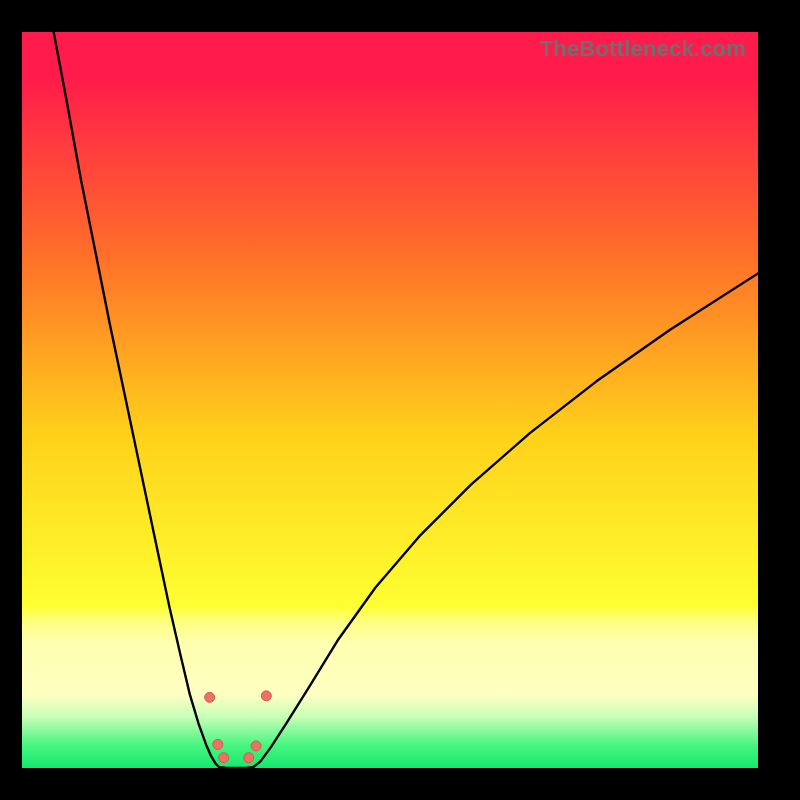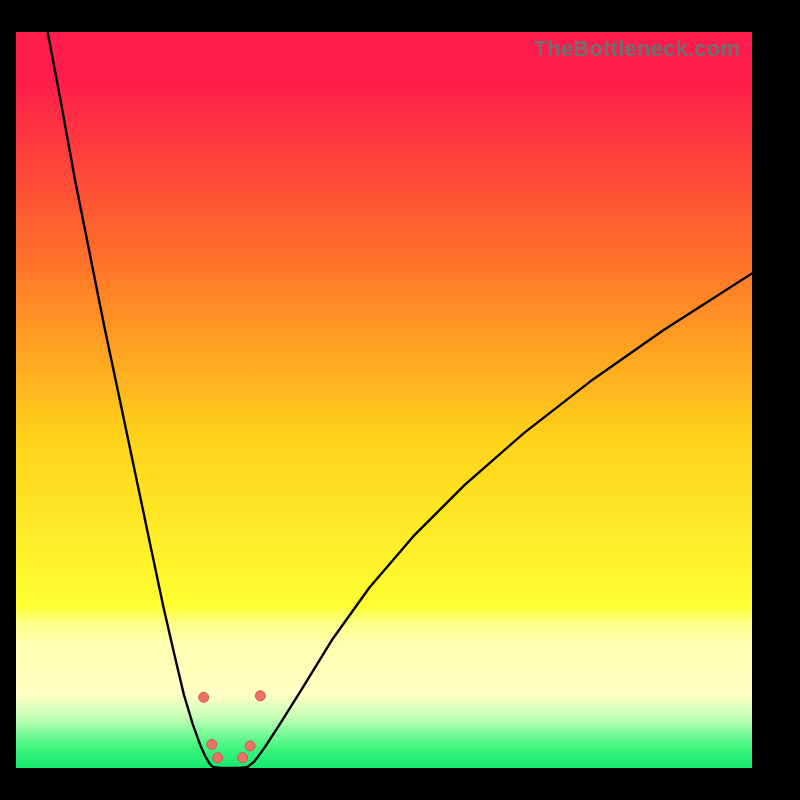--- a/index.html
+++ b/index.html
@@ -12,21 +12,21 @@
     font-family: Arial, Helvetica, sans-serif;
   }
   .frame {
     position: relative;
     width: 800px;
     height: 800px;
     background: #000;
   }
   .plot-area {
     position: absolute;
-    left: 16px;
+    left: 22px;
     top: 32px;
     width: 736px;
     height: 736px;
     overflow: hidden;
   }
   .gradient-bg {
     position: absolute;
     left: 0; top: 0; right: 0; bottom: 0;
   }
   .watermark {

